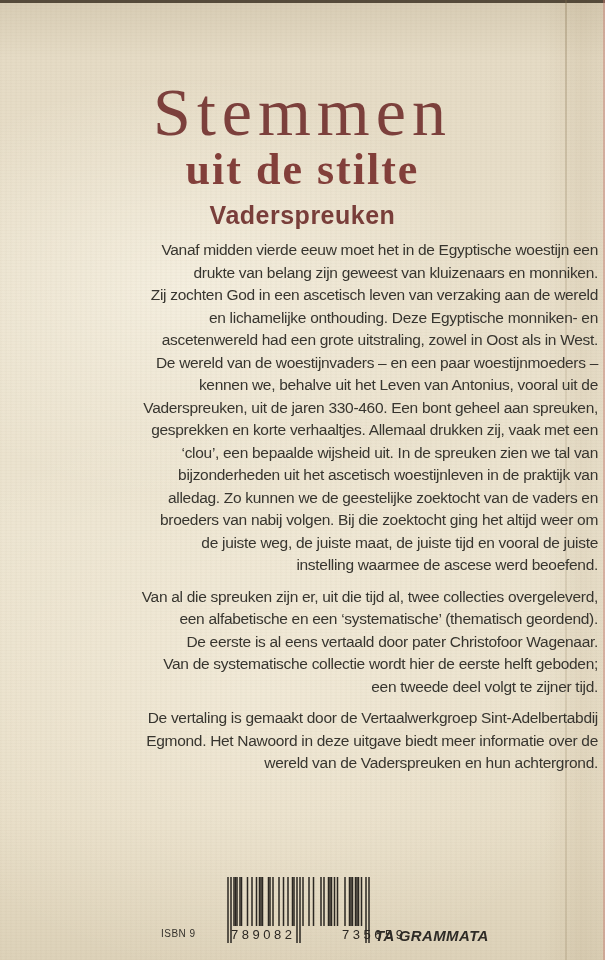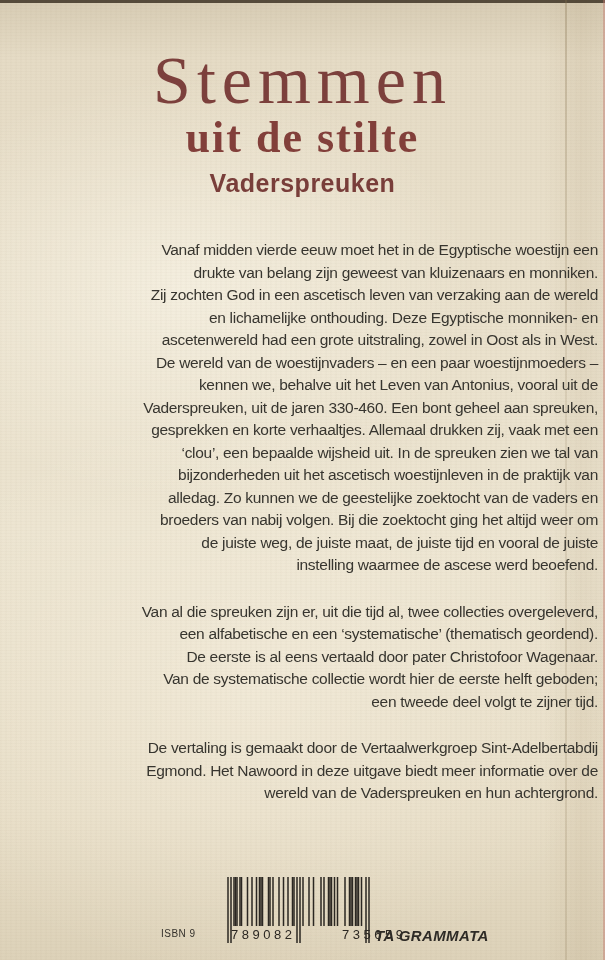--- a/index.html
+++ b/index.html
@@ -21,29 +21,29 @@
     background:
       repeating-linear-gradient(0deg, rgba(120,100,70,0.025) 0 1px, rgba(0,0,0,0) 1px 3px),
       repeating-linear-gradient(90deg, rgba(120,100,70,0.02) 0 2px, rgba(0,0,0,0) 2px 5px);
   }
   .top-edge{position:absolute;top:0;left:0;width:100%;height:3px;background:#3e3426;opacity:.85;}
   .crease{position:absolute;top:0;left:565px;width:2px;height:100%;
           background:linear-gradient(180deg, rgba(130,110,75,0.30), rgba(130,110,75,0.12) 40%, rgba(130,110,75,0.18));}
   .right-edge{position:absolute;top:0;right:0;width:2px;height:100%;background:rgba(193,122,112,0.45);}
 
   .titles{position:absolute;top:46px;left:0;width:100%;text-align:center;color:#7c403c;}
-  .t1{font-family:"Liberation Serif",serif;font-weight:400;font-size:68px;line-height:1;letter-spacing:6px;}
+  .t1{font-family:"Liberation Serif",serif;font-weight:400;font-size:68px;line-height:1;letter-spacing:6px;margin-top:32px;}
   .t2{font-family:"Liberation Serif",serif;font-weight:700;font-size:44px;line-height:1;letter-spacing:2px;margin-top:2px;color:#823f3a;}
   .sub{font-weight:700;font-size:25px;letter-spacing:.5px;margin-top:9px;color:#793e3a;}
 
   .blurb{position:absolute;left:58px;top:239px;width:540px;color:#37352f;
          font-size:15.5px;line-height:22.5px;letter-spacing:-0.3px;}
   .para{margin:0;white-space:pre;text-align:right;}
   .para.indent{text-indent:19px;}
-  .para.gap{margin-top:24px;}
+  .para.gap{margin-top:9px;}
 
   .barcode{position:absolute;left:227px;top:877px;}
   .digits{position:absolute;top:927px;font-size:13px;letter-spacing:3.5px;color:#2b2722;
           width:63px;text-align:right;white-space:nowrap;}
   .digits.left{left:231px;}
   .digits.right{left:302px;padding-left:40px;}
   .isbn{position:absolute;left:161px;top:928px;font-size:10px;color:#35322c;letter-spacing:.5px;white-space:nowrap;}
   .publisher{position:absolute;left:375px;top:927px;font-size:15px;font-weight:700;
              letter-spacing:.4px;color:#2e2b26;white-space:nowrap;font-style:italic;}
 </style>

